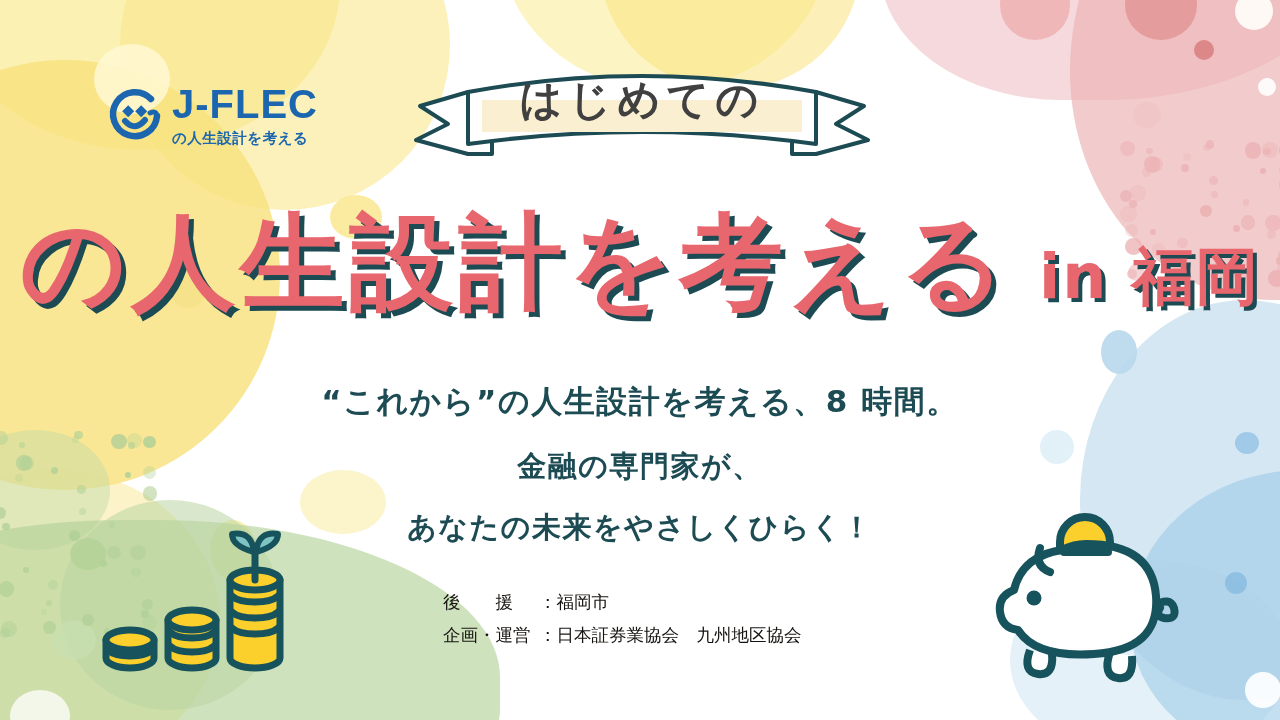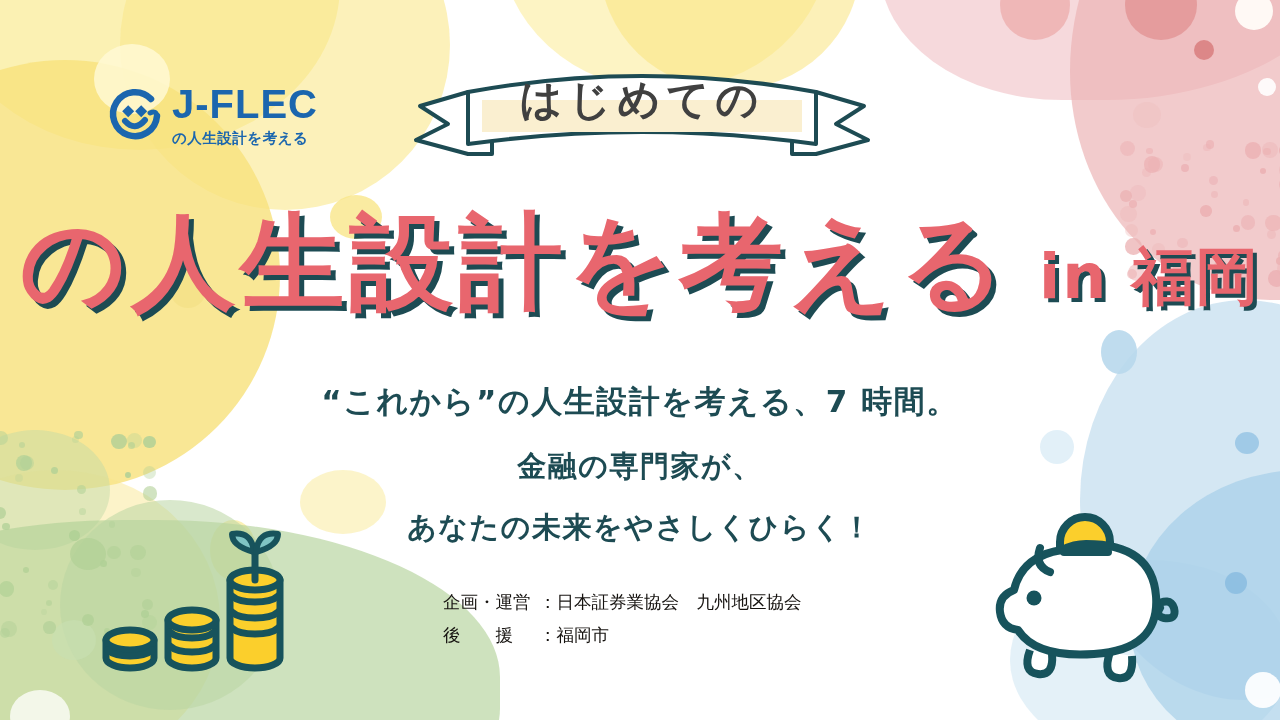--- a/index.html
+++ b/index.html
@@ -300,32 +300,32 @@
 
       <rect x="76" y="46" width="320" height="32" fill="#FAEFD0"></rect>
     </svg>
     <div class="ribbon-text">はじめての</div>
   </div>
 
   <div class="title">
     <span class="title-main">の人生設計を考える</span><span class="title-suffix">in 福岡</span>
   </div>
 
-  <div class="sub sub-1">“これから”の人生設計を考える、7 時間。</div>
+  <div class="sub sub-1">“これから”の人生設計を考える、8 時間。</div>
   <div class="sub sub-3">あなたの未来をやさしくひらく！</div>
   <div class="sub sub-2">金融の専門家が、</div>
 
   <div class="credits">
+    <div class="credit-row">
+      <span class="credit-label spread">後　　援</span>
+      <span>：福岡市</span>
+    </div>
     <div class="credit-row">
       <span class="credit-label plain">企画・運営</span>
       <span>：日本証券業協会　九州地区協会</span>
-    </div>
-    <div class="credit-row">
-      <span class="credit-label spread">後　　援</span>
-      <span>：福岡市</span>
     </div>
   </div>
 
   <div class="coins">
     <svg viewBox="0 0 200 160" width="200" height="160">
       <g stroke="#17535C" stroke-width="7" stroke-linejoin="round" stroke-linecap="round" fill="#FBCF2C">
 
         <path d="M18 118 v18 a24 10 0 0 0 48 0 v-18 Z"></path>
         <ellipse cx="42" cy="118" rx="24" ry="10"></ellipse>
         <path d="M20 128 a24 10 0 0 0 44 0" fill="none"></path>

